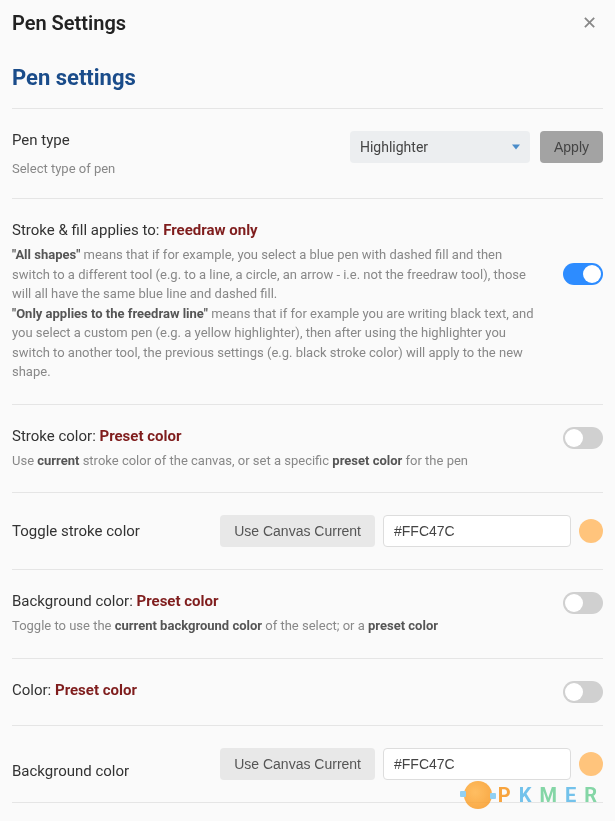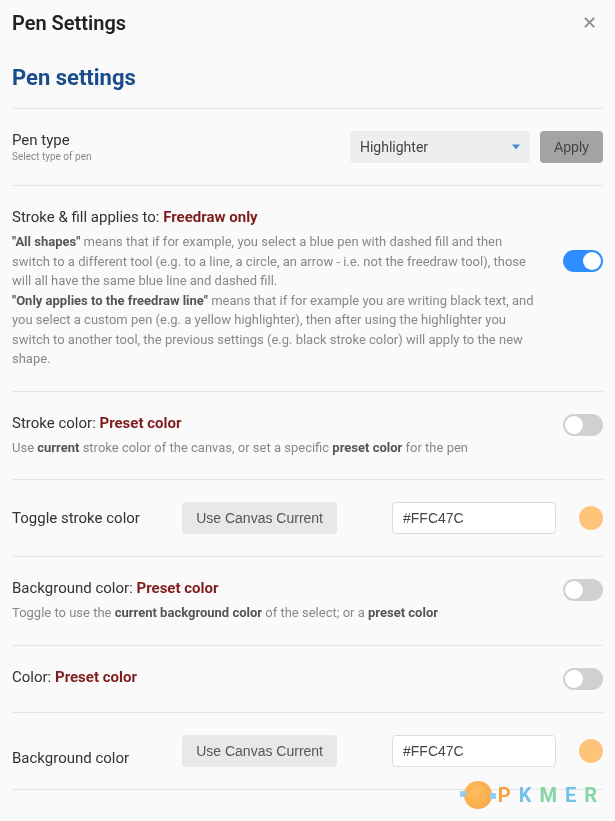--- a/index.html
+++ b/index.html
@@ -12,61 +12,61 @@
   font-size: 14px;
 }
 .header-row { display: flex; justify-content: space-between; align-items: center; margin-bottom: 30px; }
 .header-title { font-size: 20px; font-weight: 600; color: #222; }
 .close-x { font-size: 18px; color: #888; cursor: pointer; padding: 2px 6px; }
 .section-heading { font-size: 22px; font-weight: 700; color: #1a4c8a; margin-bottom: 18px; }
 .divider { border: none; border-top: 1px solid #e5e5e5; margin: 12px 0; }
 .row { display: flex; align-items: center; gap: 10px; }
 .row-between { display: flex; justify-content: space-between; align-items: flex-start; gap: 10px; }
 .label-title { font-size: 15px; color: #333; }
-.label-sub { font-size: 10px; color: #888; margin-top: 2px; }
+.label-sub { font-size: 13px; color: #888; margin-top: 12px; }
 .bold { font-weight: 700; color: #7f1d1d; }
 .select {
   background: #eceef0; border: none; border-radius: 4px;
   padding: 8px 16px 8px 10px; font-size: 14px; color: #444;
   position: relative; min-width: 180px; cursor: pointer;
 }
 .select::after {
   content: ""; position: absolute; right: 10px; top: 50%;
   width: 0; height: 0; border-left: 4px solid transparent;
   border-right: 4px solid transparent; border-top: 5px solid #4a8cc9;
   transform: translateY(-50%);
 }
 .btn {
   background: #a3a3a3; border: none; border-radius: 4px;
   padding: 8px 14px; font-size: 14px; color: #444; cursor: pointer;
 }
 .btn-secondary { background: #e8e8e8; color: #555; }
 .input-text {
   border: 1px solid #ddd; border-radius: 4px; padding: 7px 10px;
-  font-size: 14px; color: #444; width: 164px; background: #fff; margin-left: 32px;
+  font-size: 14px; color: #444; width: 188px; background: #fff;
 }
 .swatch {
   width: 24px; height: 24px; border-radius: 50%; flex-shrink: 0;
   cursor: pointer;
 }
 .toggle {
   position: relative; width: 40px; height: 22px; border-radius: 11px;
   background: #d0d0d0; cursor: pointer; flex-shrink: 0;
 }
 .toggle::after {
   content: ""; position: absolute; top: 2px; left: 2px;
   width: 18px; height: 18px; border-radius: 50%; background: #fff;
   transition: left 0.2s;
 }
 .toggle.on { background: #2d8cff; }
 .toggle.on::after { left: 20px; }
 .desc-text { font-size: 13px; color: #888; line-height: 1.5; margin-top: 6px; }
 .desc-text .bold { color: #555; }
 .setting-block { padding: 10px 0; }
-.color-row-right { display: flex; align-items: center; gap: 23px; }
+.color-row-right { display: flex; align-items: center; gap: 8px; }
 .watermark {
   position: fixed; right: 16px; bottom: 12px;
   display: flex; align-items: center; gap: 6px;
   font-size: 20px; font-weight: 700; letter-spacing: 2px;
   opacity: 0.85; pointer-events: none;
 }
 .wm-icon {
   width: 28px; height: 28px; border-radius: 50%;
   background: radial-gradient(circle at 40% 40%, #ffb347, #f7941d);
   position: relative;

